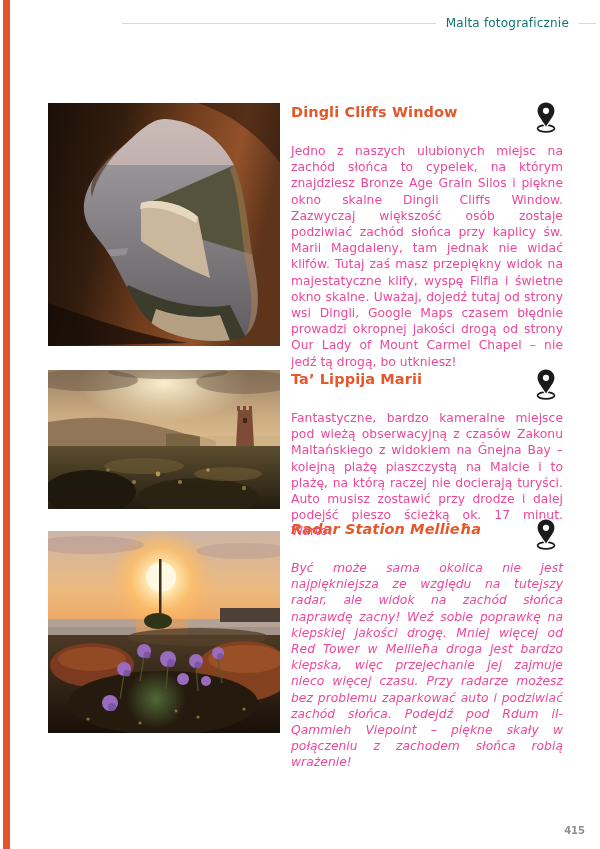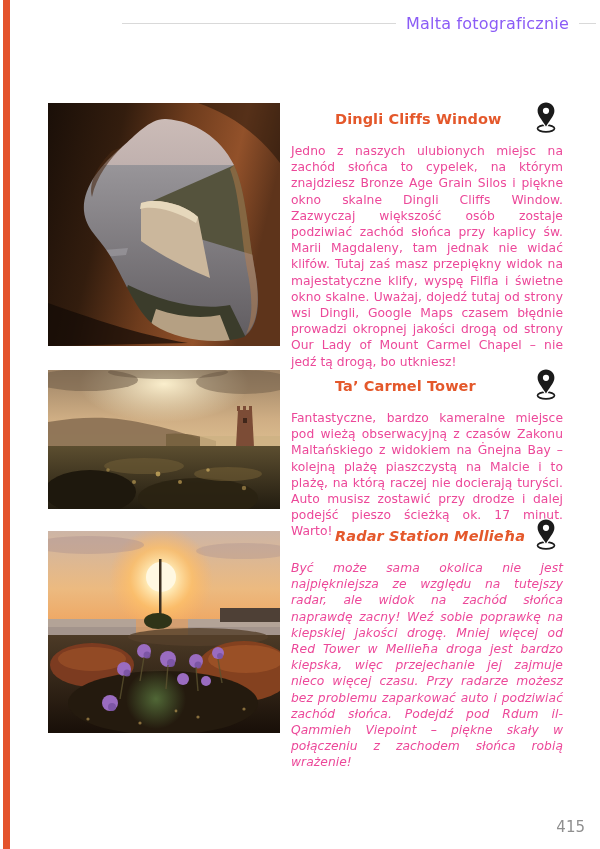--- a/index.html
+++ b/index.html
@@ -9,43 +9,43 @@
     -webkit-font-smoothing:antialiased;
   }
   .accent-bar{position:absolute;left:3px;top:0;width:7px;height:849px;background:#E4532C;}
 
   
   .page-header{position:absolute;left:122px;right:4px;top:15px;height:16px;
     display:flex;align-items:center;gap:10px;}
   .rule{height:1px;background:#d9d9d9;}
   .rule-long{flex:1;}
   .rule-short{width:17px;}
-  .header-title{color:#8b5cf6;font-size:16px;white-space:nowrap;letter-spacing:.2px;}
+  .header-title{color:#0f766e;font-size:12px;white-space:nowrap;letter-spacing:.2px;}
 
   
   .photo{position:absolute;left:48px;display:block;}
   .photo svg{display:block;}
   .photo-1{top:103px;}
   .photo-2{top:370px;}
   .photo-3{top:531px;}
 
   
   .section-col{position:absolute;left:291px;width:272px;}
   .col-1{top:101px;}
   .col-2{top:368px;}
   .col-3{top:518px;font-style:italic;}
-  .section-head{display:flex;justify-content:space-between;align-items:center;margin-left:44px;}
+  .section-head{display:flex;justify-content:space-between;align-items:flex-start;}
   .section-title{color:#E4582B;font-size:14.5px;font-weight:700;letter-spacing:.1px;padding-top:3px;}
   .pin{flex:0 0 auto;margin-right:4px;}
   .section-body{
     margin-top:9px;color:#ec4899;font-size:12.3px;line-height:16.2px;
     text-align:justify;letter-spacing:.05px;
   }
 
-  .page-number{position:absolute;right:15px;bottom:13px;color:#8f8f8f;font-size:15px;font-weight:400;}
+  .page-number{position:absolute;right:15px;bottom:13px;color:#8f8f8f;font-size:10px;font-weight:700;}
 </style>
 </head>
 <body>
 
 <div class="accent-bar"></div>
 
 <div class="page-header">
   <div class="rule rule-long"></div>
   <div class="header-title">Malta fotograficznie</div>
   <div class="rule rule-short"></div>
@@ -219,21 +219,21 @@
       <ellipse cx="13" cy="27.5" rx="8.5" ry="3.4" fill="none" stroke="#1b1b1b" stroke-width="1.7"></ellipse>
       <path d="M13,1.5 C8,1.5 4.6,5.2 4.6,9.8 C4.6,14.3 8.2,17.8 13,25.5 C17.8,17.8 21.4,14.3 21.4,9.8 C21.4,5.2 18,1.5 13,1.5 Z" fill="#1b1b1b" stroke="#ffffff" stroke-width="2.6" paint-order="stroke"></path>
       <circle cx="13" cy="9.8" r="3.1" fill="#ffffff"></circle>
     </svg>
   </div>
   <div class="section-body">Jedno z naszych ulubionych miejsc na zachód słońca to cypelek, na którym znajdziesz Bronze Age Grain Silos i piękne okno skalne Dingli Cliffs Window. Zazwyczaj większość osób zostaje podziwiać zachód słońca przy kaplicy św. Marii Magdaleny, tam jednak nie widać klifów. Tutaj zaś masz przepiękny widok na majestatyczne klify, wyspę Filfla i świetne okno skalne. Uważaj, dojedź tutaj od strony wsi Dingli, Google Maps czasem błędnie prowadzi okropnej jakości drogą od strony Our Lady of Mount Carmel Chapel – nie jedź tą drogą, bo utkniesz!</div>
 </div>
 
 <div class="section-col col-2">
   <div class="section-head">
-    <div class="section-title">Ta’ Carmel Tower</div>
+    <div class="section-title">Ta’ Lippija Marii</div>
     <svg class="pin" width="26" height="33" viewBox="0 0 26 33">
       <ellipse cx="13" cy="27.5" rx="8.5" ry="3.4" fill="none" stroke="#1b1b1b" stroke-width="1.7"></ellipse>
       <path d="M13,1.5 C8,1.5 4.6,5.2 4.6,9.8 C4.6,14.3 8.2,17.8 13,25.5 C17.8,17.8 21.4,14.3 21.4,9.8 C21.4,5.2 18,1.5 13,1.5 Z" fill="#1b1b1b" stroke="#ffffff" stroke-width="2.6" paint-order="stroke"></path>
       <circle cx="13" cy="9.8" r="3.1" fill="#ffffff"></circle>
     </svg>
   </div>
   <div class="section-body">Fantastyczne, bardzo kameralne miejsce pod wieżą obserwacyjną z czasów Zakonu Maltańskiego z widokiem na Ġnejna Bay – kolejną plażę piaszczystą na Malcie i to plażę, na którą raczej nie docierają turyści. Auto musisz zostawić przy drodze i dalej podejść pieszo ścieżką ok. 17 minut. Warto!</div>
 </div>
 
 <div class="section-col col-3">

